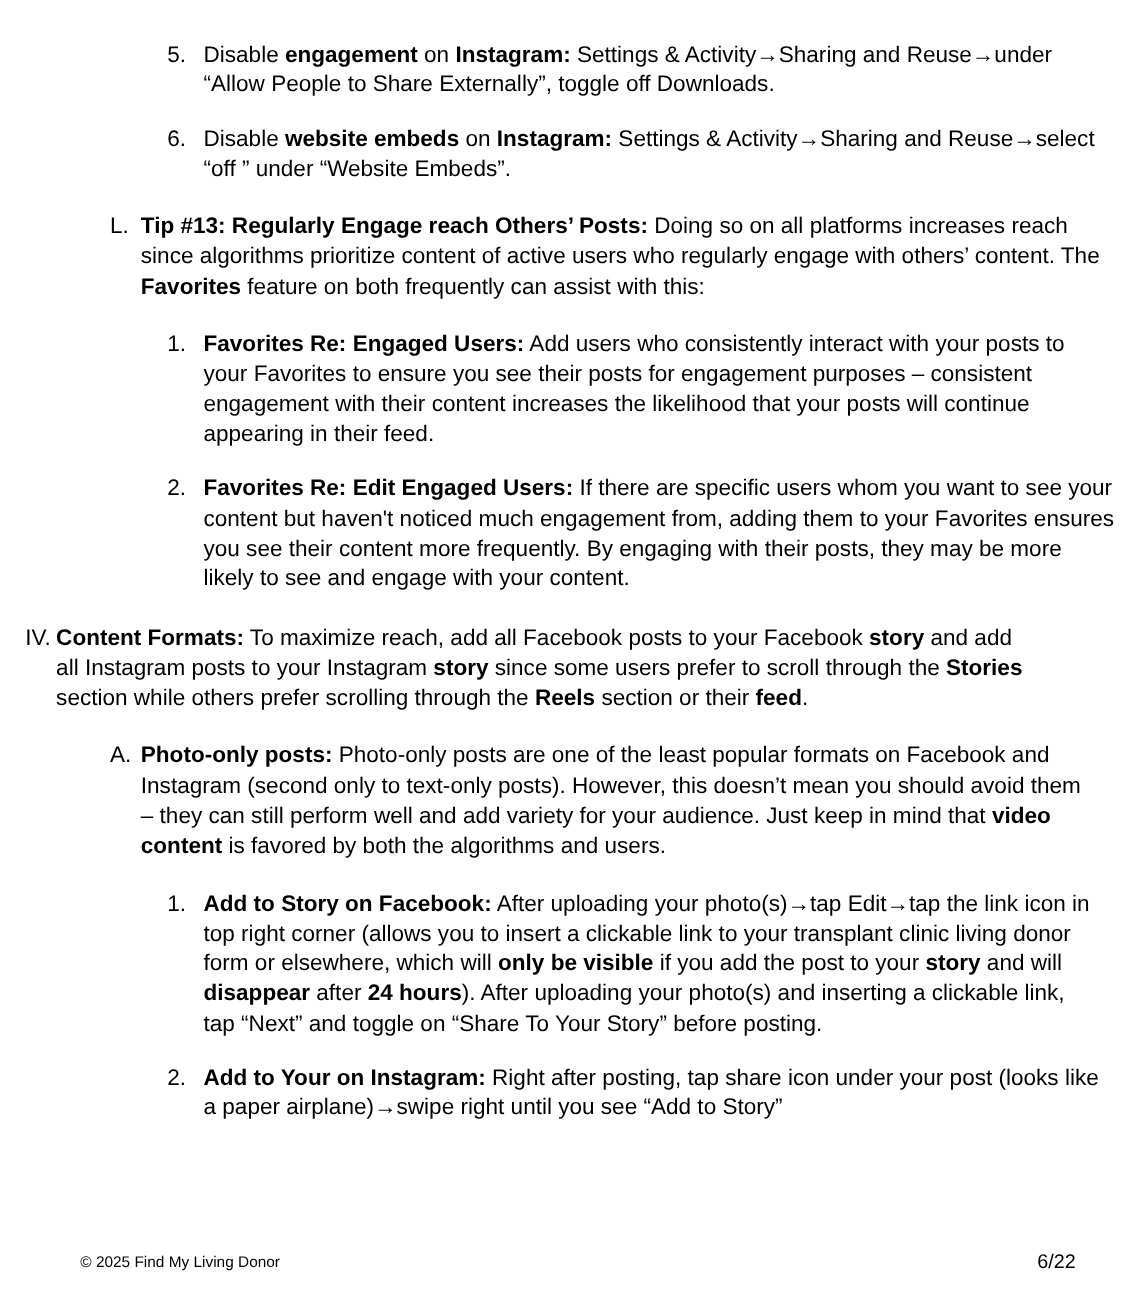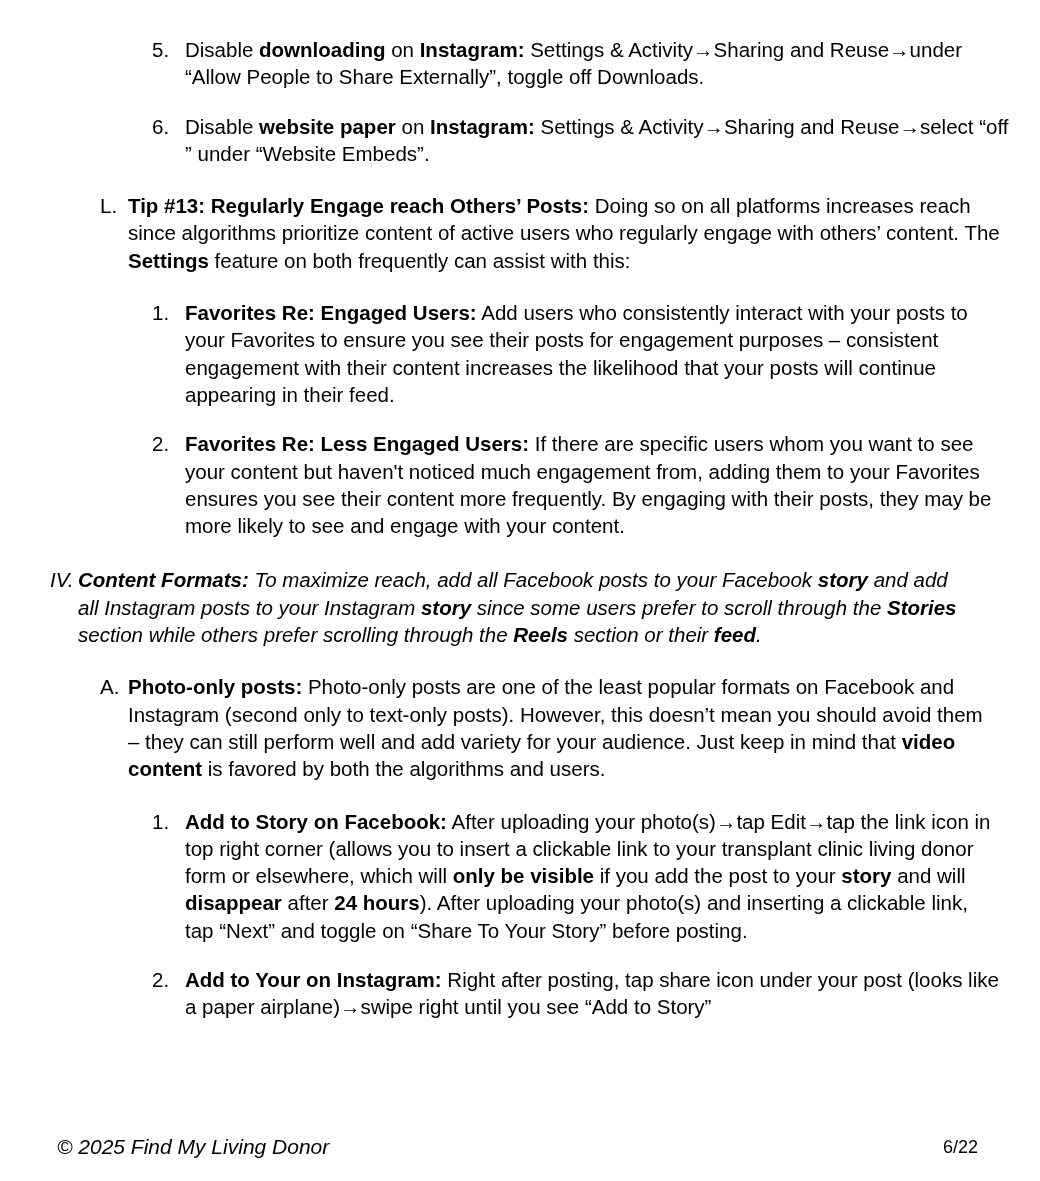--- a/index.html
+++ b/index.html
@@ -39,24 +39,23 @@
     top: 0;
     text-align: left;
     white-space: pre;
   }
   .body-text {
     display: block;
   }
   
   
   .lvl-roman {
-    margin-left: 50px;
+    margin-left: 23px;
     padding-left: 28px;
     margin-bottom: 0px;
-    font-style: italic;
   }
   .lvl-roman > .marker { width: 28px; }
   
   .lvl-alpha {
     margin-left: 100px;
     padding-left: 28px;
   }
   .lvl-alpha > .marker { width: 28px; }
   
   .lvl-num {
@@ -72,66 +71,65 @@
 
   #footer {
     position: absolute;
     left: 0;
     bottom: 0;
     width: 1040px;
     height: 52px;
   }
   #footer .copyright {
     position: absolute;
-    left: 57px;
+    left: 73px;
     top: 8px;
-    font-size: 21px;
+    font-size: 14px;
     line-height: 20px;
     white-space: pre;
-    font-style: italic;
   }
   #footer .pageno {
     position: absolute;
     right: 62px;
     top: 8px;
     font-size: 18px;
     line-height: 20px;
     white-space: pre;
   }
 </style>
 </head>
 <body>
 
 <div id="page">
 
   <div id="content">
 
     <div class="item lvl-num" style="max-width:800px;">
       <span class="marker">5.</span>
-      <span class="body-text"><span>Disable </span><b>downloading</b><span> on </span><b>Instagram:</b><span> Settings &amp; Activity→Sharing and Reuse→under “Allow People to Share Externally”, toggle off Downloads.</span></span>
+      <span class="body-text"><span>Disable </span><b>engagement</b><span> on </span><b>Instagram:</b><span> Settings &amp; Activity→Sharing and Reuse→under “Allow People to Share Externally”, toggle off Downloads.</span></span>
     </div>
 
     <div class="item lvl-num gap-md" style="max-width:830px;">
       <span class="marker">6.</span>
-      <span class="body-text"><span>Disable </span><b>website paper</b><span> on </span><b>Instagram:</b><span> Settings &amp; Activity→Sharing and Reuse→select “off ” under “Website Embeds”.</span></span>
+      <span class="body-text"><span>Disable </span><b>website embeds</b><span> on </span><b>Instagram:</b><span> Settings &amp; Activity→Sharing and Reuse→select “off ” under “Website Embeds”.</span></span>
     </div>
 
     <div class="item lvl-alpha gap-lg" style="max-width:872px;">
       <span class="marker">L.</span>
-      <span class="body-text"><b>Tip #13: Regularly Engage reach Others’ Posts:</b><span> Doing so on all platforms increases reach since algorithms prioritize content of active users who regularly engage with others’ content. The </span><b>Settings</b><span> feature on both frequently can assist with this:</span></span>
+      <span class="body-text"><b>Tip #13: Regularly Engage reach Others’ Posts:</b><span> Doing so on all platforms increases reach since algorithms prioritize content of active users who regularly engage with others’ content. The </span><b>Favorites</b><span> feature on both frequently can assist with this:</span></span>
     </div>
 
     <div class="item lvl-num gap-lg" style="max-width:795px;">
       <span class="marker">1.</span>
       <span class="body-text"><b>Favorites Re: Engaged Users:</b><span> Add users who consistently interact with your posts to your Favorites to ensure you see their posts for engagement purposes – consistent engagement with their content increases the likelihood that your posts will continue appearing in their feed.</span></span>
     </div>
 
     <div class="item lvl-num gap-md" style="max-width:828px;">
       <span class="marker">2.</span>
-      <span class="body-text"><b>Favorites Re: Less Engaged Users:</b><span> If there are specific users whom you want to see your content but haven't noticed much engagement from, adding them to your Favorites ensures you see their content more frequently. By engaging with their posts, they may be more likely to see and engage with your content.</span></span>
+      <span class="body-text"><b>Favorites Re: Edit Engaged Users:</b><span> If there are specific users whom you want to see your content but haven't noticed much engagement from, adding them to your Favorites ensures you see their content more frequently. By engaging with their posts, they may be more likely to see and engage with your content.</span></span>
     </div>
 
     <div class="item lvl-roman gap-xl" style="max-width:884px;">
       <span class="marker">IV.</span>
       <span class="body-text"><b>Content Formats:</b><span> To maximize reach, add all Facebook posts to your Facebook </span><b>story</b><span> and add all Instagram posts to your Instagram </span><b>story</b><span> since some users prefer to scroll through the </span><b>Stories</b><span> section while others prefer scrolling through the </span><b>Reels</b><span> section or their </span><b>feed</b><span>.</span></span>
     </div>
 
     <div class="item lvl-alpha gap-lg" style="max-width:868px;">
       <span class="marker">A.</span>
       <span class="body-text"><b>Photo-only posts:</b><span> Photo-only posts are one of the least popular formats on Facebook and Instagram (second only to text-only posts). However, this doesn’t mean you should avoid them – they can still perform well and add variety for your audience. Just keep in mind that </span><b>video content</b><span> is favored by both the algorithms and users.</span></span>

